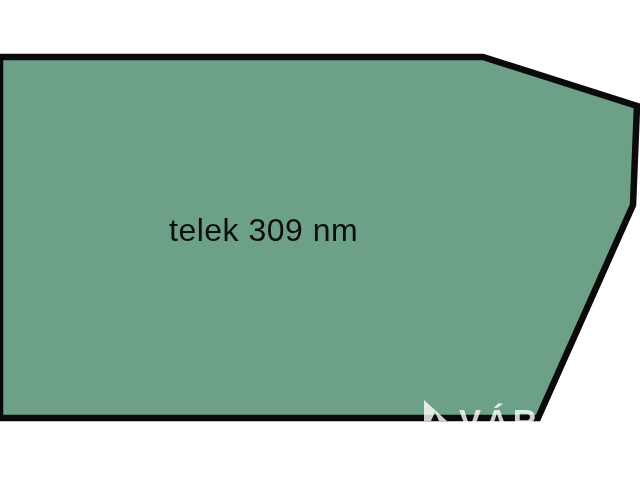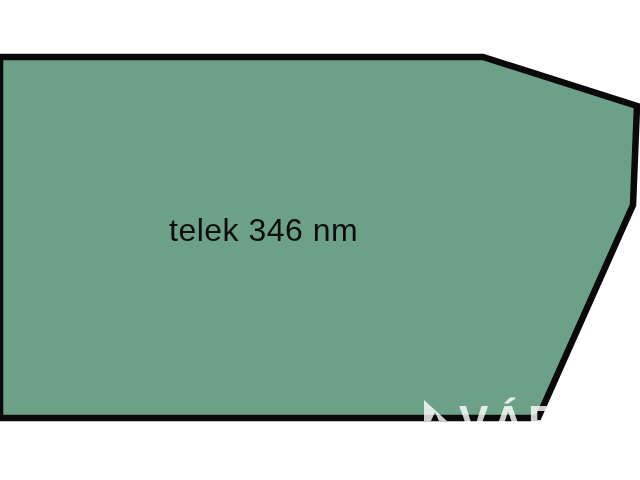--- a/index.html
+++ b/index.html
@@ -32,38 +32,38 @@
     font-size: 32px;
     line-height: 34px;
     color: #0e0e0e;
     white-space: nowrap;
     letter-spacing: 0.5px;
   }
   .watermark-text {
     position: absolute;
     left: 459px;
     top: 404px;
-    font-size: 44px;
+    font-size: 33px;
     line-height: 36px;
     font-weight: bold;
     letter-spacing: 4px;
     white-space: nowrap;
     text-align: center;
   }
 </style>
 </head>
 <body style="background: rgb(255, 255, 255);">
 
 <div class="stage">
 
   <svg class="layer" viewBox="0 0 640 480">
     <polygon stroke-linejoin="miter" stroke-miterlimit="10" points="0,57 483,57 637,106 633,205 538,418 0,418" fill="#6ca188" stroke="#0a0a0a" stroke-width="6.5"></polygon>
   </svg>
 
-  <div class="plot-label">telek 346 nm</div>
+  <div class="plot-label">telek 309 nm</div>
 
   <svg class="layer" viewBox="0 0 640 480">
     <polygon points="424,400 447,421 439,421 435,412 431,421 424,421" fill="#ffffff" opacity="0.8"></polygon>
   </svg>
 
   <div class="watermark-text" style="color: rgb(255, 255, 255); opacity: 0.8;">VÁR</div>
 
 </div>
 
 </body></html>

